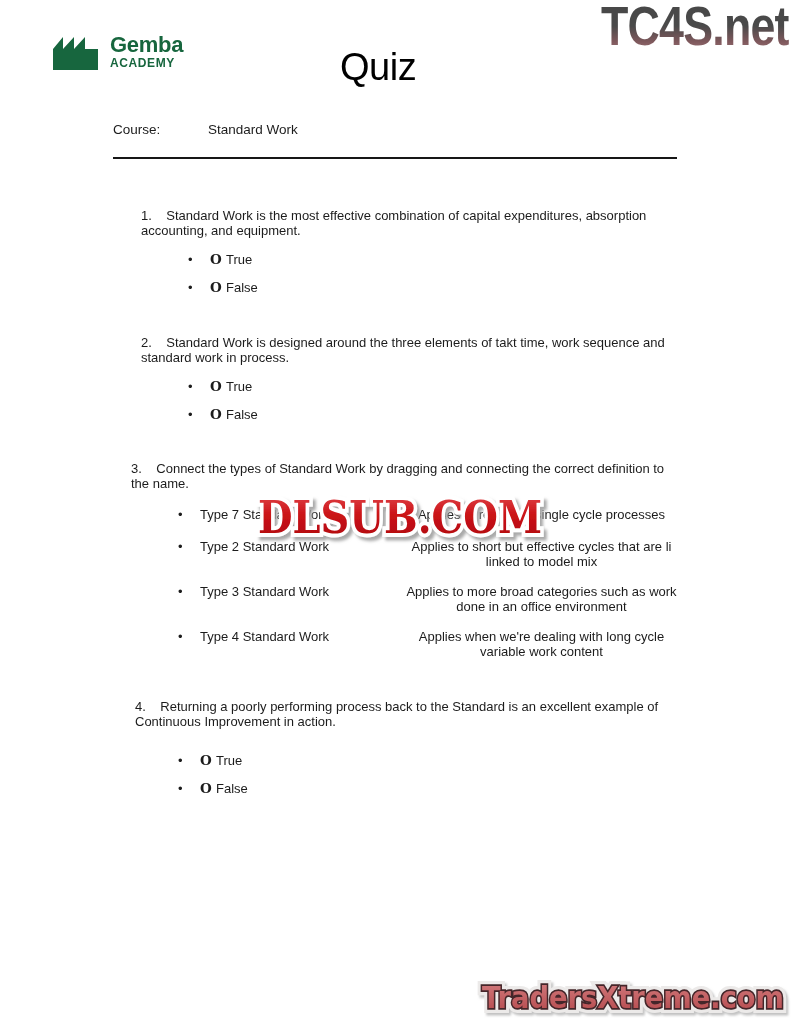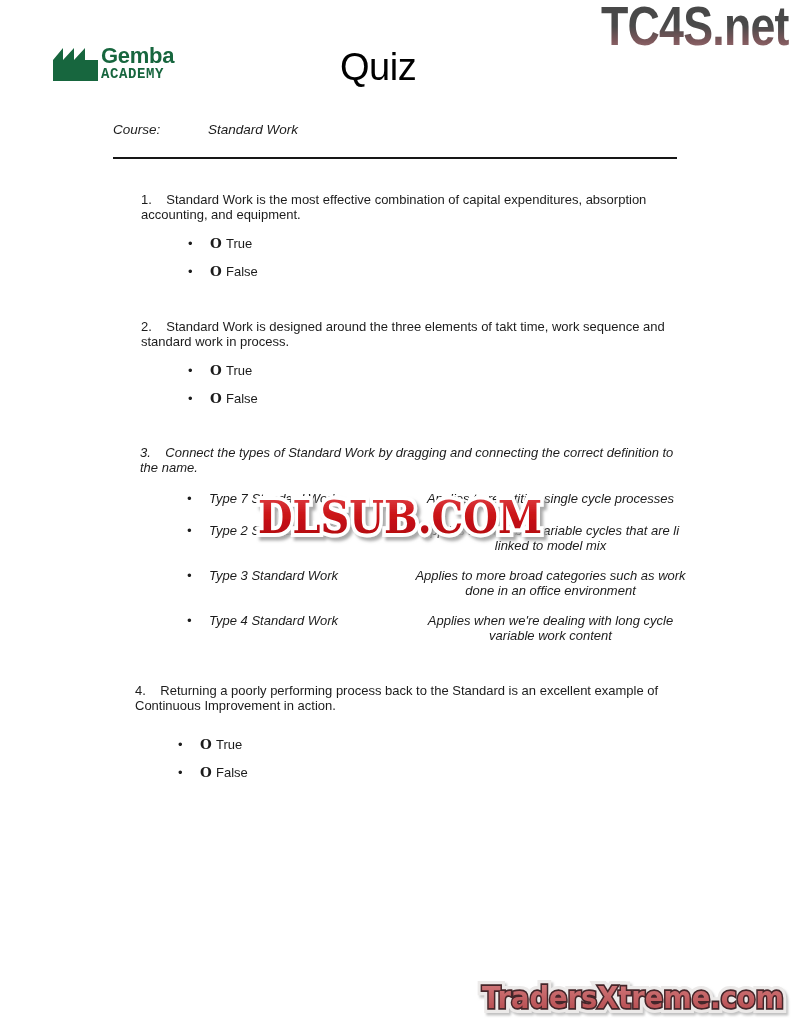--- a/index.html
+++ b/index.html
@@ -13,37 +13,37 @@
   .wm-tc4s {
     position:absolute; top:0px; right:2px;
     font-family:"Liberation Sans", sans-serif;
     font-weight:bold; font-size:56px; line-height:52px; letter-spacing:-1px;
     transform:scaleX(0.8); transform-origin:100% 0;
     background:linear-gradient(180deg,#474747 0%,#4a4a4a 50%,#7e585c 80%,#9d7276 100%);
     -webkit-background-clip:text; background-clip:text; color:transparent;
   }
 
   
-  .logo { position:absolute; left:52px; top:45px; display:flex; align-items:flex-start; gap:2px; }
+  .logo { position:absolute; left:52px; top:34px; display:flex; align-items:flex-start; gap:11px; }
   .logo-text { display:flex; flex-direction:column; }
   .logo-name { font-weight:bold; font-size:22px; line-height:22px; color:#17663e; letter-spacing:-0.3px; }
-  .logo-sub  { font-weight:bold; font-size:14px; line-height:14px; color:#17663e; letter-spacing:0.6px;font-family:Liberation Mono, monospace; }
+  .logo-sub  { font-weight:bold; font-size:12px; line-height:14px; color:#17663e; letter-spacing:0.6px; }
 
   .title { position:absolute; left:334px; top:46px; font-size:38px; font-weight:normal; letter-spacing:-0.5px; color:#000;margin-left:6px; }
 
   
   .meta { position:absolute; left:113px; top:121px; font-size:13.5px; line-height:18px; }
-  .meta-row { display:grid; grid-template-columns:95px auto;font-style:italic; }
+  .meta-row { display:grid; grid-template-columns:95px auto; }
   .divider { position:absolute; left:113px; top:157px; width:564px; height:2px; background:#161616; }
 
   
-  .question { position:absolute; width:550px; font-size:13px; }
+  .question { position:absolute; width:550px; font-size:13px;margin-top:16px; }
   .q1 { left:141px; top:192px; }
   .q2 { left:141px; top:319px; }
-  .q3 { left:140px; top:445px;font-style:italic; }
+  .q3 { left:131px; top:445px; }
   .q4 { left:135px; top:683px; }
   .qtext { white-space:pre; line-height:15.2px; }
 
   .options { margin-top:14px; }
   .q4 .options { margin-top:24px; padding-left:43px; }
   .option { display:grid; grid-template-columns:22px 16px auto; padding-left:47px; margin-bottom:13px; line-height:15px; }
   .q4 .option { padding-left:0; }
   .bullet { font-size:13px; }
   .radio { font-family:"DejaVu Serif", serif; font-weight:bold; font-size:13.5px; }
 
@@ -124,21 +124,21 @@
 the name.</p>
     <div class="matches">
       <div class="match-row r1">
         <span class="bullet">•</span>
         <span class="match-name">Type 7 Standard Work</span>
         <span class="match-def">Applies to repetitive single cycle processes</span>
       </div>
       <div class="match-row r2">
         <span class="bullet">•</span>
         <span class="match-name">Type 2 Standard Work</span>
-        <span class="match-def">Applies to short but variable cycles that are li
+        <span class="match-def">Applies to short but effective cycles that are li
 linked to model mix</span>
       </div>
       <div class="match-row r3">
         <span class="bullet">•</span>
         <span class="match-name">Type 3 Standard Work</span>
         <span class="match-def">Applies to more broad categories such as work
 done in an office environment</span>
       </div>
       <div class="match-row r4">
         <span class="bullet">•</span>

